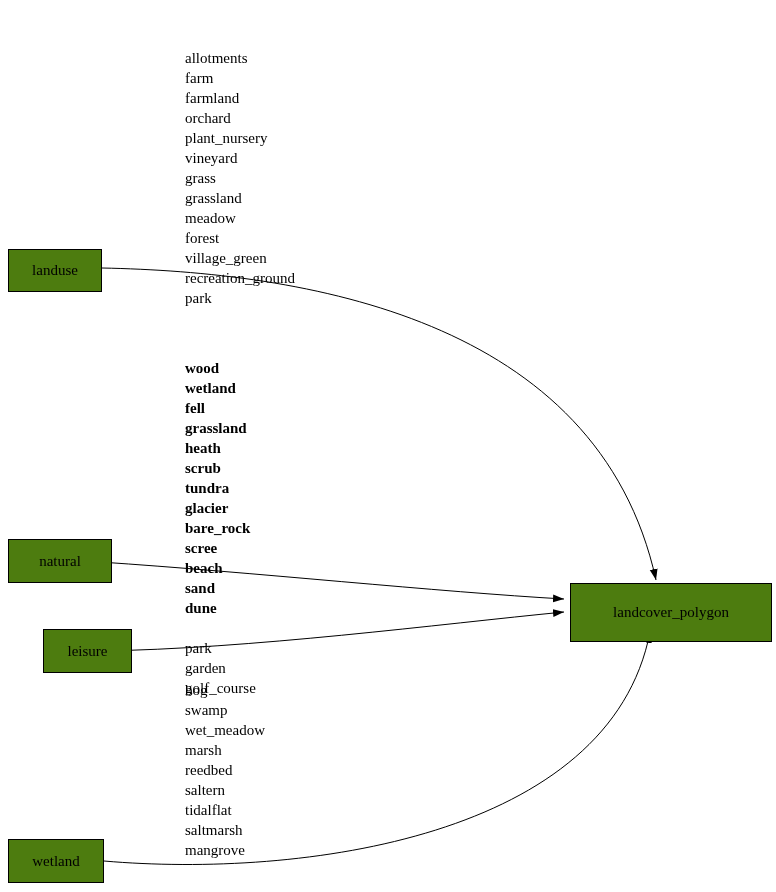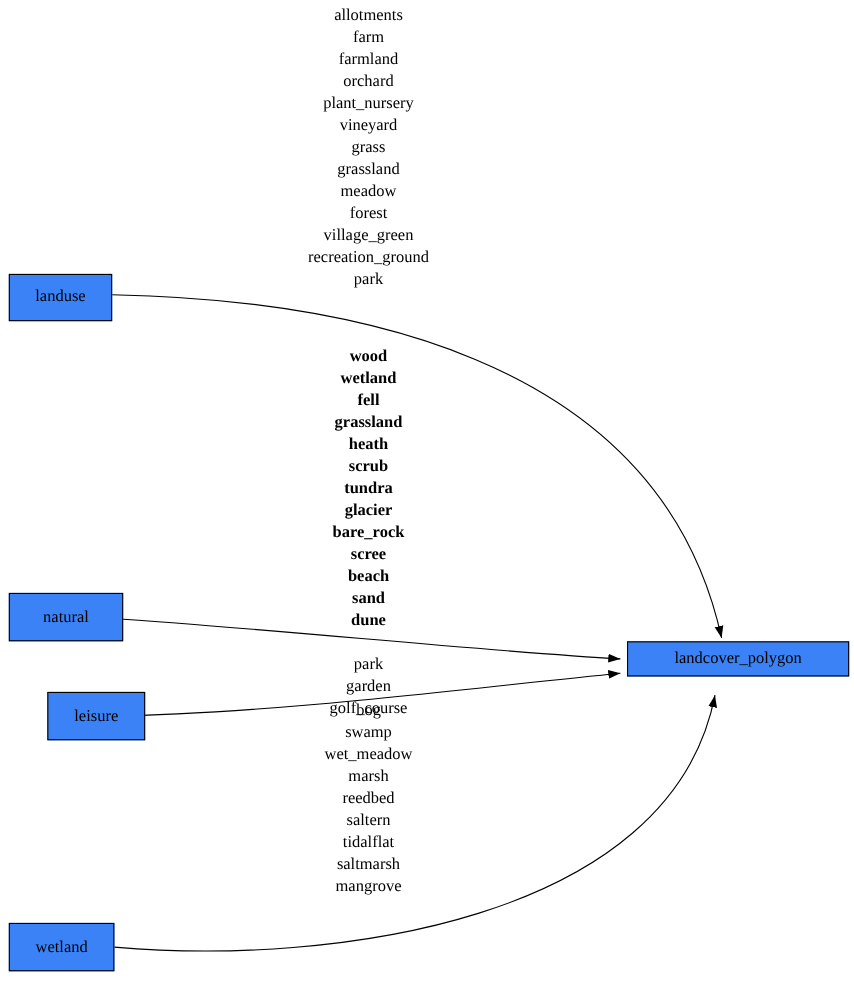--- a/index.html
+++ b/index.html
@@ -8,34 +8,35 @@
     background: #ffffff;
     font-family: "Liberation Serif", "DejaVu Serif", serif;
     position: relative;
     overflow: hidden;
   }
   #canvas { position: absolute; inset: 0; width: 776px; height: 892px; }
   svg.edges { position: absolute; left: 0; top: 0; width: 776px; height: 892px; }
   .node {
     position: absolute;
     border: 1px solid #000000;
-    background: #3b82f6;
+    background: #4d7c0f;
     display: flex; align-items: center; justify-content: center;
     font-size: 15px; color: #000000;
     box-sizing: border-box;
     white-space: nowrap;
   }
   .edge-label {
     position: absolute;
     width: 300px;
-    text-align: center;
+    text-align: left;
     font-size: 15px;
     line-height: 20px;
     color: #000000;
     white-space: pre-line;
+    margin-top: 44px;
   }
 </style>
 </head>
 <body>
 
 <div id="canvas">
 
   <svg class="edges" viewBox="0 0 776 892" xmlns="http://www.w3.org/2000/svg">
     <defs>
       <marker id="arrow" markerUnits="userSpaceOnUse" markerWidth="12" markerHeight="10" refX="11" refY="5" orient="auto">
@@ -99,17 +100,17 @@
   </div>
 
   <div class="node" style="left:10px; top:629px; width:89px; height:44px;margin-left:33px;">
     <span>leisure</span>
   </div>
 
   <div class="node" style="left:8px; top:839px; width:96px; height:44px;">
     <span>wetland</span>
   </div>
 
-  <div class="node" style="left:570px; top:583px; width:202px; height:32px;">
+  <div class="node" style="left:570px; top:583px; width:202px; height:59px;">
     <span>landcover_polygon</span>
   </div>
 
 </div>
 
 </body></html>

